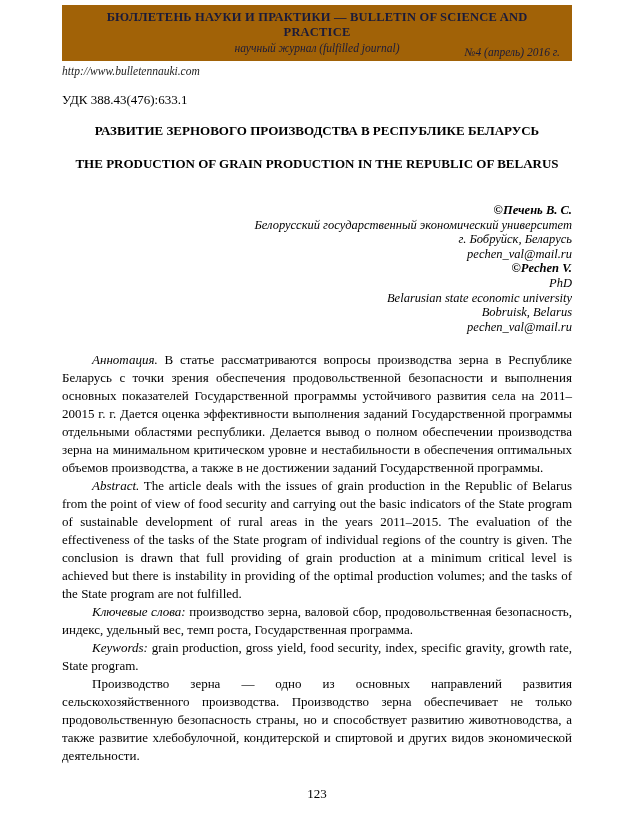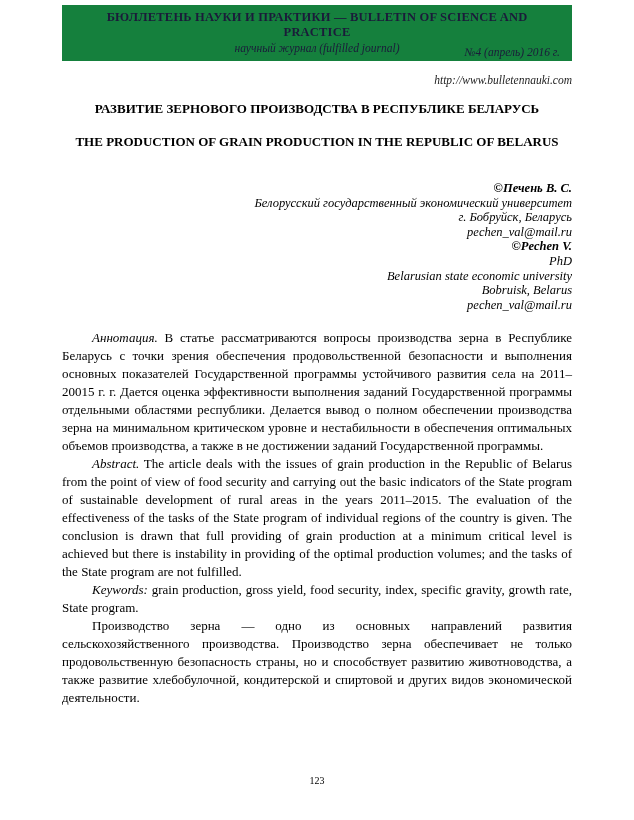--- a/index.html
+++ b/index.html
@@ -35,24 +35,24 @@
     font-style: italic;
     margin-top: 2px;
   }
   .masthead-issue {
     position: absolute;
     right: 0;
     top: 4px;
     font-weight: normal;
   }
   .journal-url {
-    text-align: right;
+    text-align: left;
     font-style: italic;
     font-size: 11.5px;
-    margin-top: 13px;
+    margin-top: 4px;
     color: #222222;
   }
   .udk {
     font-size: 13px;
     margin-top: 15px;
   }
   .title {
     text-align: center;
     font-weight: bold;
     font-size: 13px;
@@ -70,42 +70,43 @@
   .para {
     font-size: 13px;
     line-height: 18px;
     text-align: justify;
     text-indent: 30px;
   }
   .para-first { margin-top: 17px; }
   .label-italic { font-style: italic; }
   .page-number {
     position: absolute;
-    bottom: 34px;
+    bottom: 18px;
     left: 0;
     width: 100%;
     text-align: center;
-    font-size: 10px;
+    font-size: 13px;
   }
 </style>
 </head>
 <body>
 
 <div class="page">
 
-  <div class="masthead" style="background: #15803d; color: rgb(27, 27, 58);">
+  <div class="masthead" style="background: #a16207; color: rgb(27, 27, 58);">
     <div class="masthead-title">БЮЛЛЕТЕНЬ НАУКИ И ПРАКТИКИ — BULLETIN OF SCIENCE AND PRACTICE</div>
     <div class="masthead-row">
       <span>научный журнал (fulfilled journal)</span>
       <span class="masthead-issue">№4 (апрель) 2016  г.</span>
     </div>
   </div>
 
   <div class="journal-url">http://www.bulletennauki.com</div>
 
+  <div class="udk">УДК 388.43(476):633.1</div>
 
   <div class="title title-ru">РАЗВИТИЕ ЗЕРНОВОГО ПРОИЗВОДСТВА В РЕСПУБЛИКЕ БЕЛАРУСЬ</div>
   <div class="title title-en">THE PRODUCTION OF GRAIN PRODUCTION IN THE REPUBLIC OF BELARUS</div>
 
   <div class="authors">
     <div class="author-name">©Печень В. С.</div>
     <div>Белорусский государственный экономический университет</div>
     <div>г. Бобруйск, Беларусь</div>
     <div>pechen_val@mail.ru</div>
     <div class="author-name">©Pechen V.</div>
@@ -118,20 +119,24 @@
   <p class="para para-first">
     <span class="label-italic">Аннотация.</span>
     <span>В статье рассматриваются вопросы производства зерна в Республике Беларусь с точки зрения обеспечения продовольственной безопасности и выполнения основных показателей Государственной программы устойчивого развития села на 2011–20015 г. г. Дается оценка эффективности выполнения заданий Государственной программы отдельными областями республики. Делается вывод о полном обеспечении производства зерна на минимальном критическом уровне и нестабильности в обеспечения оптимальных объемов производства, а также в не достижении заданий Государственной программы.</span>
   </p>
 
   <p class="para">
     <span class="label-italic">Abstract.</span>
     <span>The article deals with the issues of grain production in the Republic of Belarus from the point of view of food security and carrying out the basic indicators of the State program of sustainable development of rural areas in the years 2011–2015. The evaluation of the effectiveness of the tasks of the State program of individual regions of the country is given. The conclusion is drawn that full providing of grain production at a minimum critical level is achieved but there is instability in providing of the optimal production volumes; and the tasks of the State program are not fulfilled.</span>
   </p>
 
+  <p class="para">
+    <span class="label-italic">Ключевые слова:</span>
+    <span>производство зерна, валовой сбор, продовольственная безопасность, индекс, удельный вес, темп роста, Государственная программа.</span>
+  </p>
 
   <p class="para">
     <span class="label-italic">Keywords:</span>
     <span>grain production, gross yield, food security, index, specific gravity, growth rate, State program.</span>
   </p>
 
   <p class="para">Производство зерна — одно из основных направлений развития сельскохозяйственного производства. Производство зерна обеспечивает не только продовольственную безопасность страны, но и способствует развитию животноводства, а также развитие хлебобулочной, кондитерской и спиртовой и других видов экономической деятельности.</p>
 
   <div class="page-number">123</div>
 

